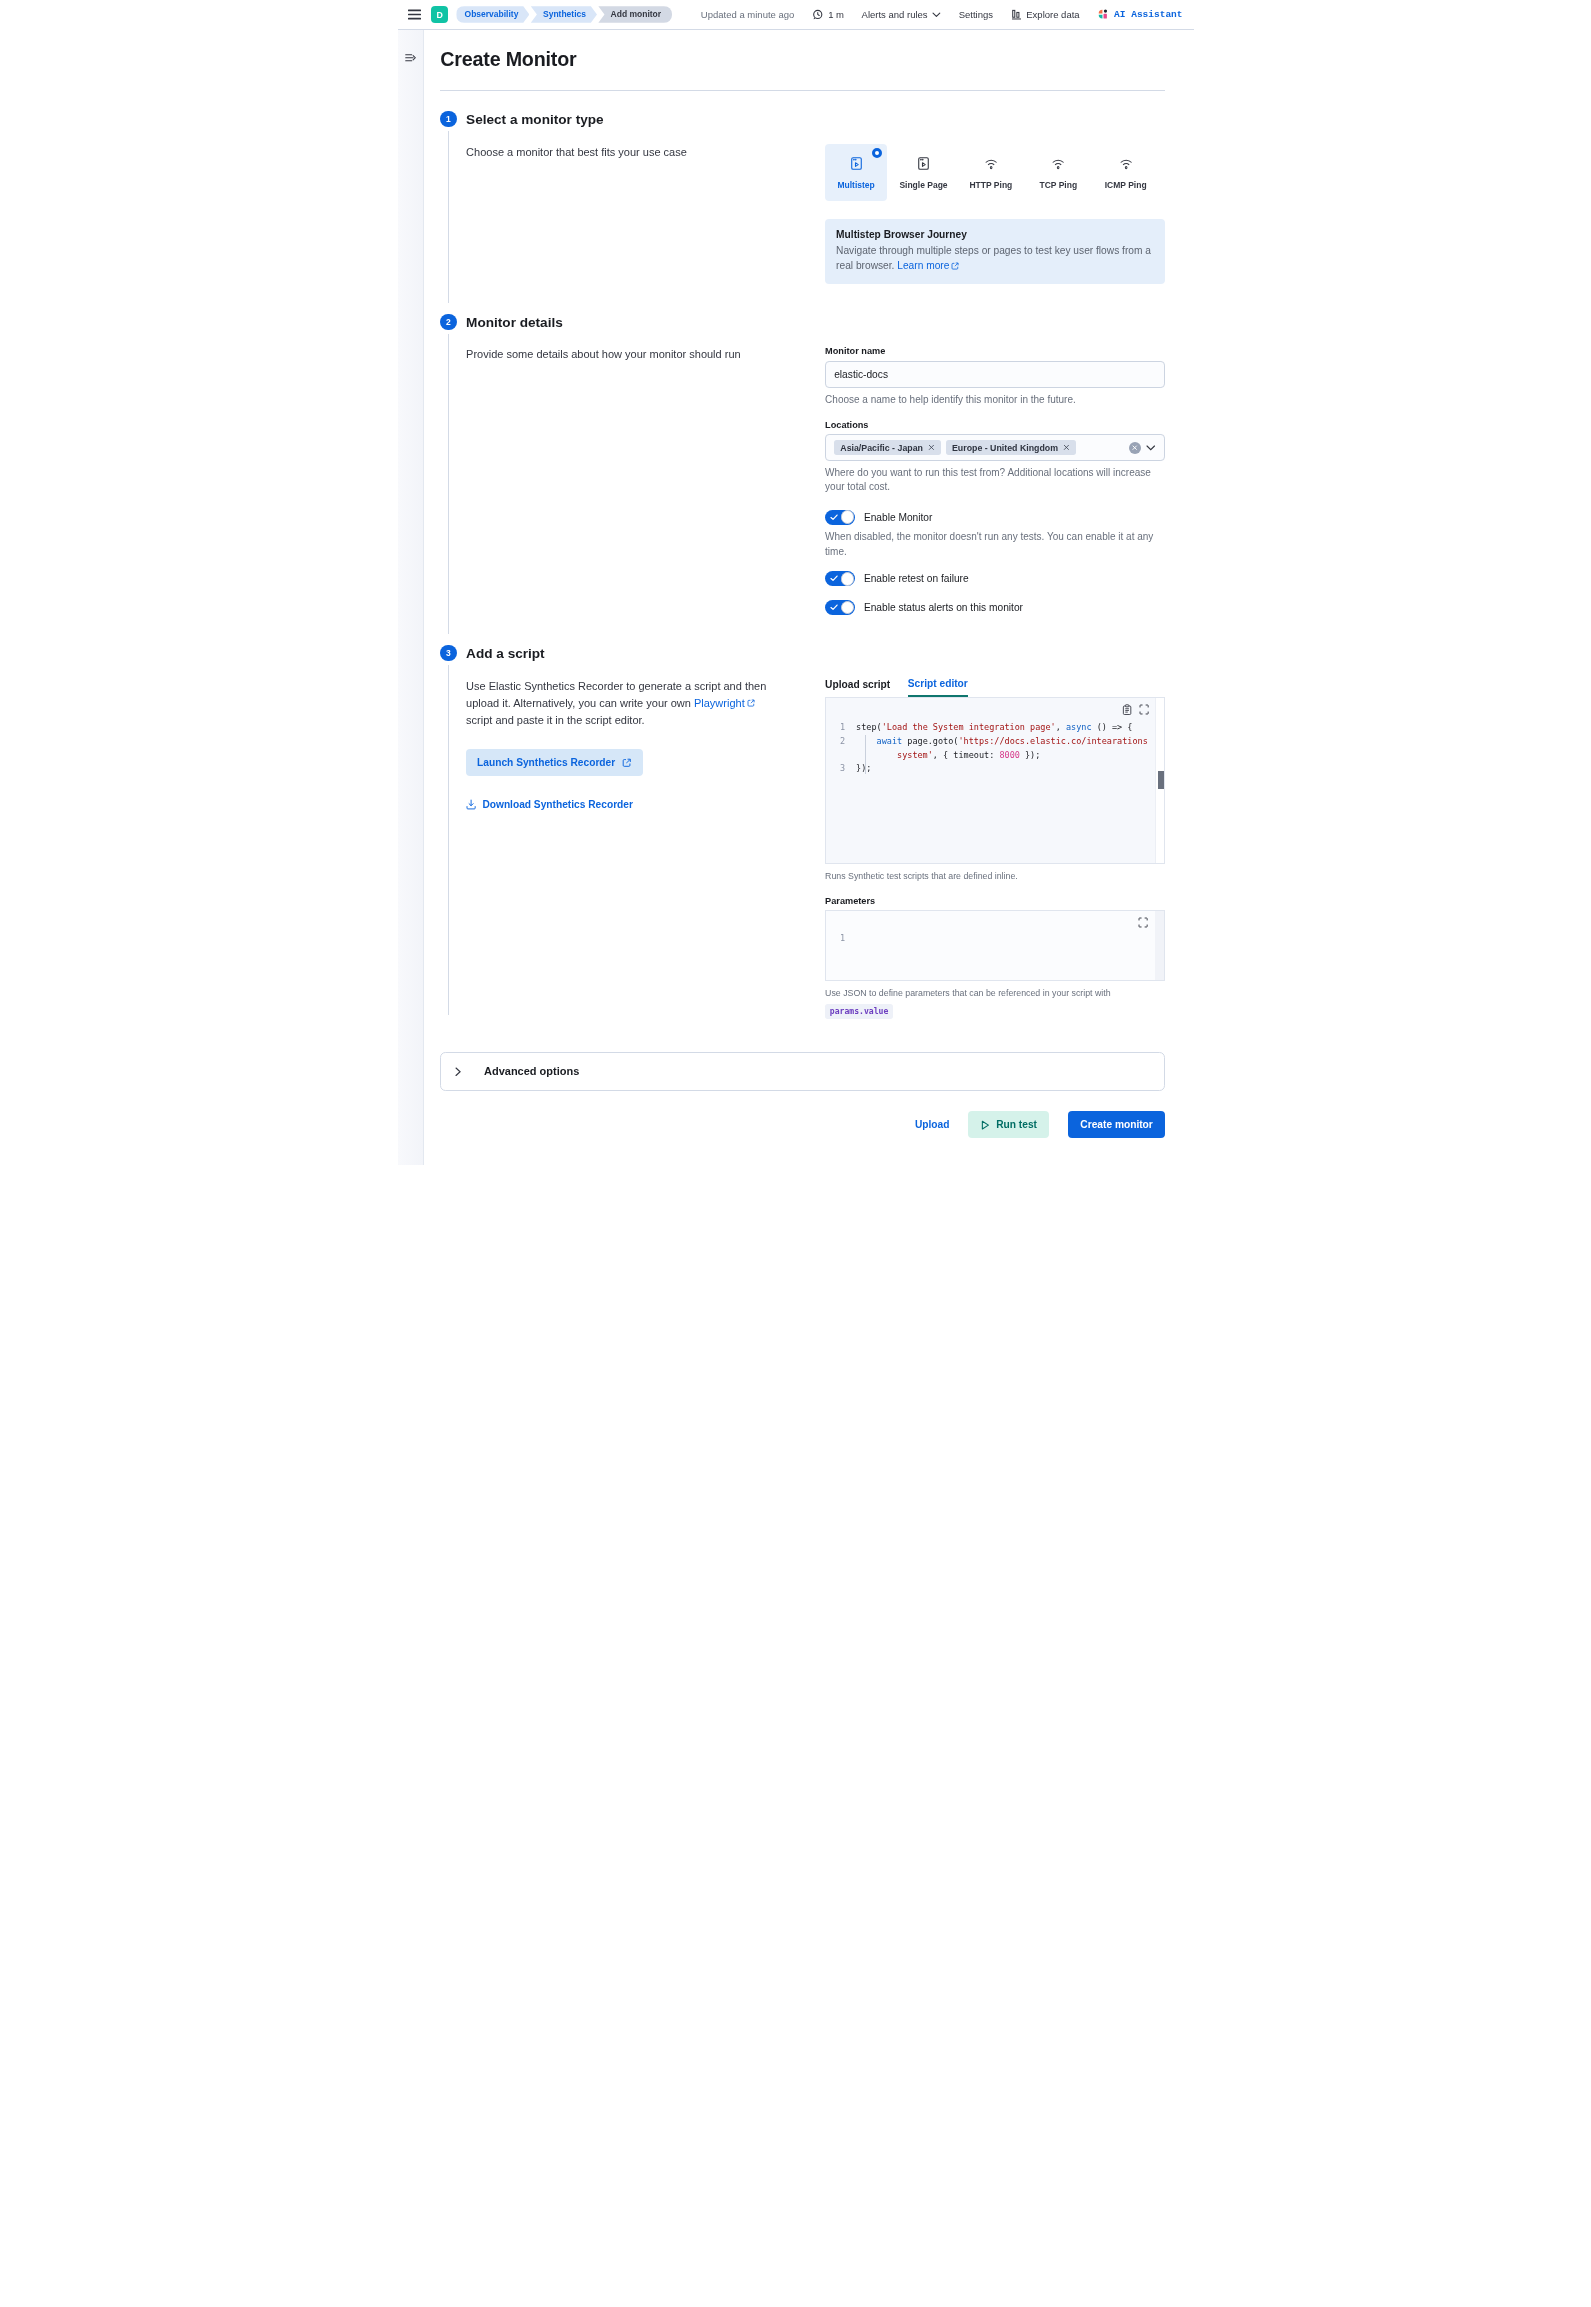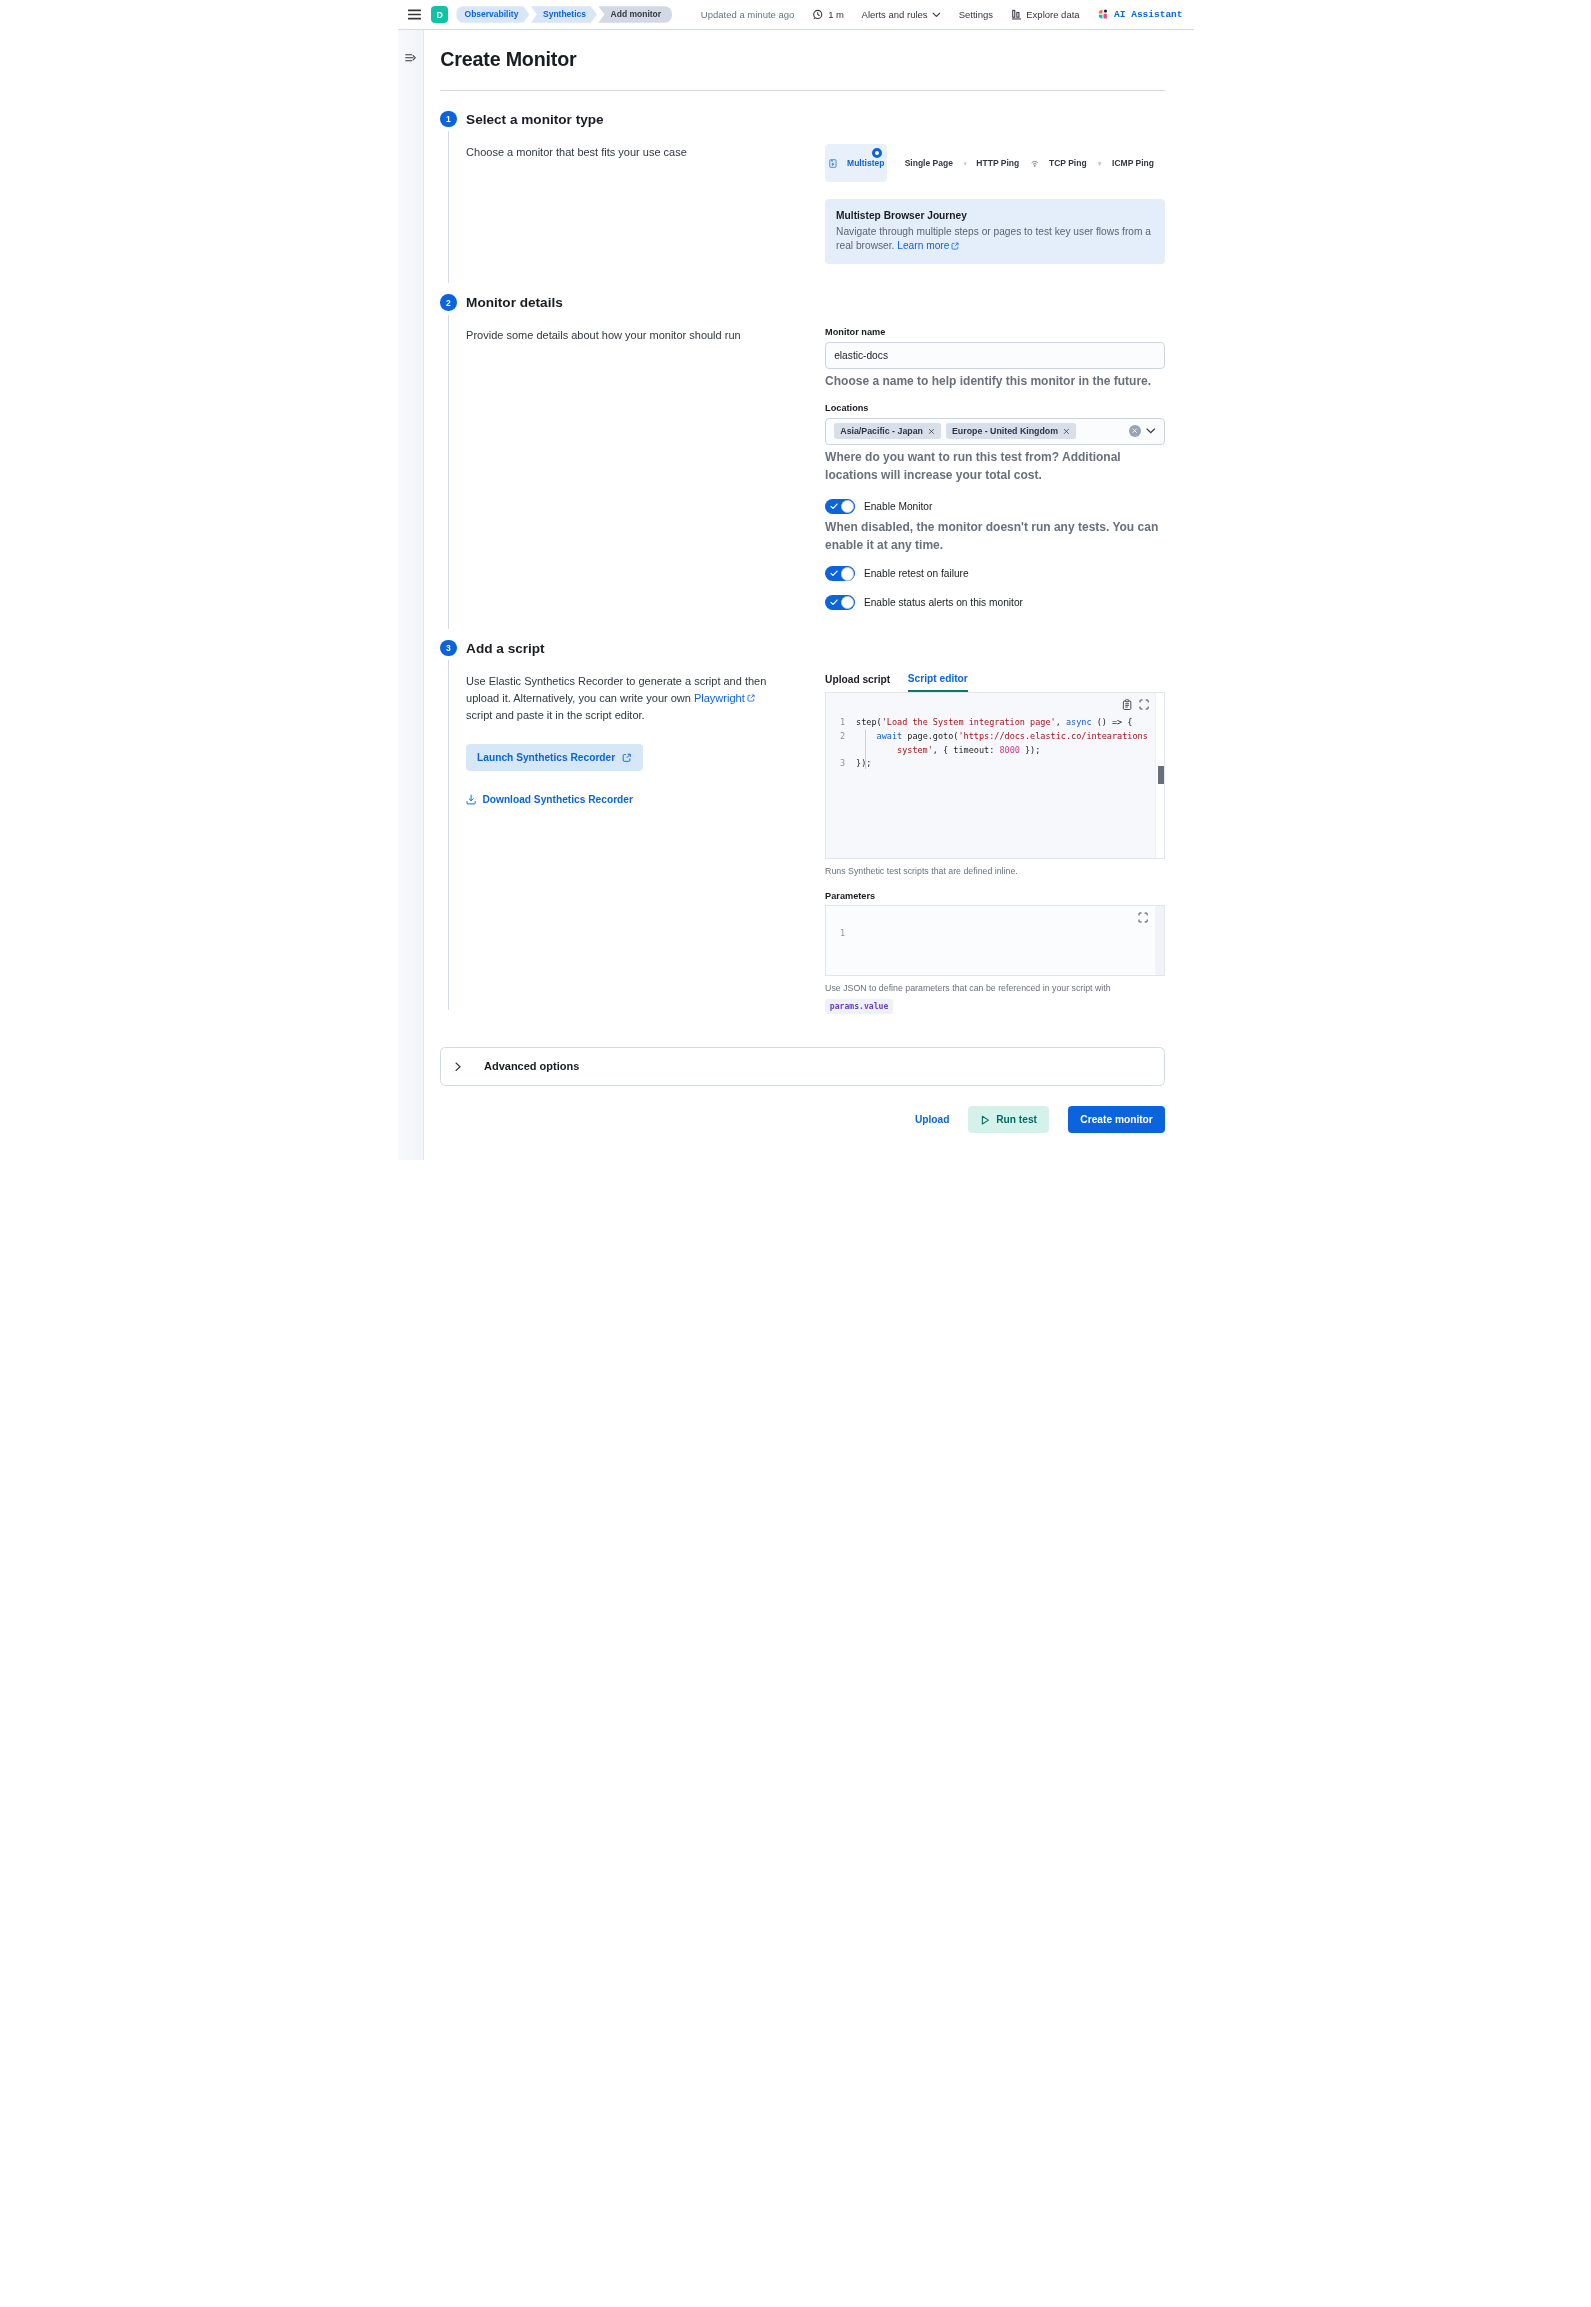--- a/index.html
+++ b/index.html
@@ -56,21 +56,21 @@
     font-size: 8.5px; font-weight: 700; display:flex; align-items:center; justify-content:center; z-index:1; position:relative;
   }
   .step-title { font-size: 13.6px; font-weight: 700; align-self:center; }
   .step-body { grid-column: 2; display:grid; grid-template-columns: 302px 1fr; column-gap: 57px; padding-top: 16.3px; }
   .step-desc { font-size: 11px; color:#343741; line-height: 1.5; }
 
   
   .type-row { display:flex; gap: 5.4px; }
   .type-card {
     width: 62px; padding: 12.2px 2.7px 11px; border-radius: 4.1px; background:transparent; border:none; cursor:pointer;
-    display:flex; flex-direction:row; align-items:center; gap: 9.5px; position:relative; color:#343741; font-family:inherit;
+    display:flex; flex-direction:column; align-items:center; gap: 9.5px; position:relative; color:#343741; font-family:inherit;
   }
   .type-card.selected { background:#e7f0fb; color:#0b64dd; }
   .type-card .radio-dot {
     position:absolute; top: 4.1px; right: 5.4px; width: 10.2px; height: 10.2px; border-radius:50%;
     border: 3.1px solid #0b64dd; background:#fff;
   }
   .type-label { font-size: 8.5px; font-weight: 700; white-space: nowrap; }
 
   
   .callout { margin-top: 17.6px; background:#e4eefa; border-radius: 4.1px; padding: 10.2px 11px; }
@@ -82,21 +82,21 @@
   
   .form-col { display:flex; flex-direction:column; }
   .field { margin-bottom: 12.2px; }
   .field-label { font-size: 9.2px; font-weight: 700; margin-bottom: 4.7px; }
   .text-input, .fake-input {
     width: 100%; height: 27px; background:#fbfcfe; border: 0.7px solid #ccd4e1; border-radius: 4.1px;
     padding: 0 8.1px; font-size: 10.2px; color:#1a1c21; font-family:inherit;
   }
   .fake-input { display:flex; align-items:center; gap:5.4px; cursor:pointer; }
   .fake-input .spacer { flex:1; }
-  .help-text { font-size: 12px; color:#69707d; margin-top: 4.7px; line-height:1.45;font-weight:bold; }
+  .help-text { font-size: 10px; color:#69707d; margin-top: 4.7px; line-height:1.45; }
   .chip {
     display:flex; align-items:center; gap:4.7px; background:#d8dfeb; border-radius: 2.7px; border:none; cursor:pointer;
     padding: 2.7px 6.1px; font-size: 8.8px; font-weight:600; color:#2f3razor440; color:#2f3440; font-family:inherit;
   }
   .clear-circle { width:12.2px; height:12.2px; border-radius:50%; background:#99a3b5; border:none; cursor:pointer; display:flex; align-items:center; justify-content:center; }
 
   
   .toggle-row { display:flex; align-items:center; gap: 8.8px; margin-top: 2.7px; }
   .toggle {
     width: 30px; height: 15px; border-radius: 7.5px; background:#0b64dd; border:none; cursor:pointer;

